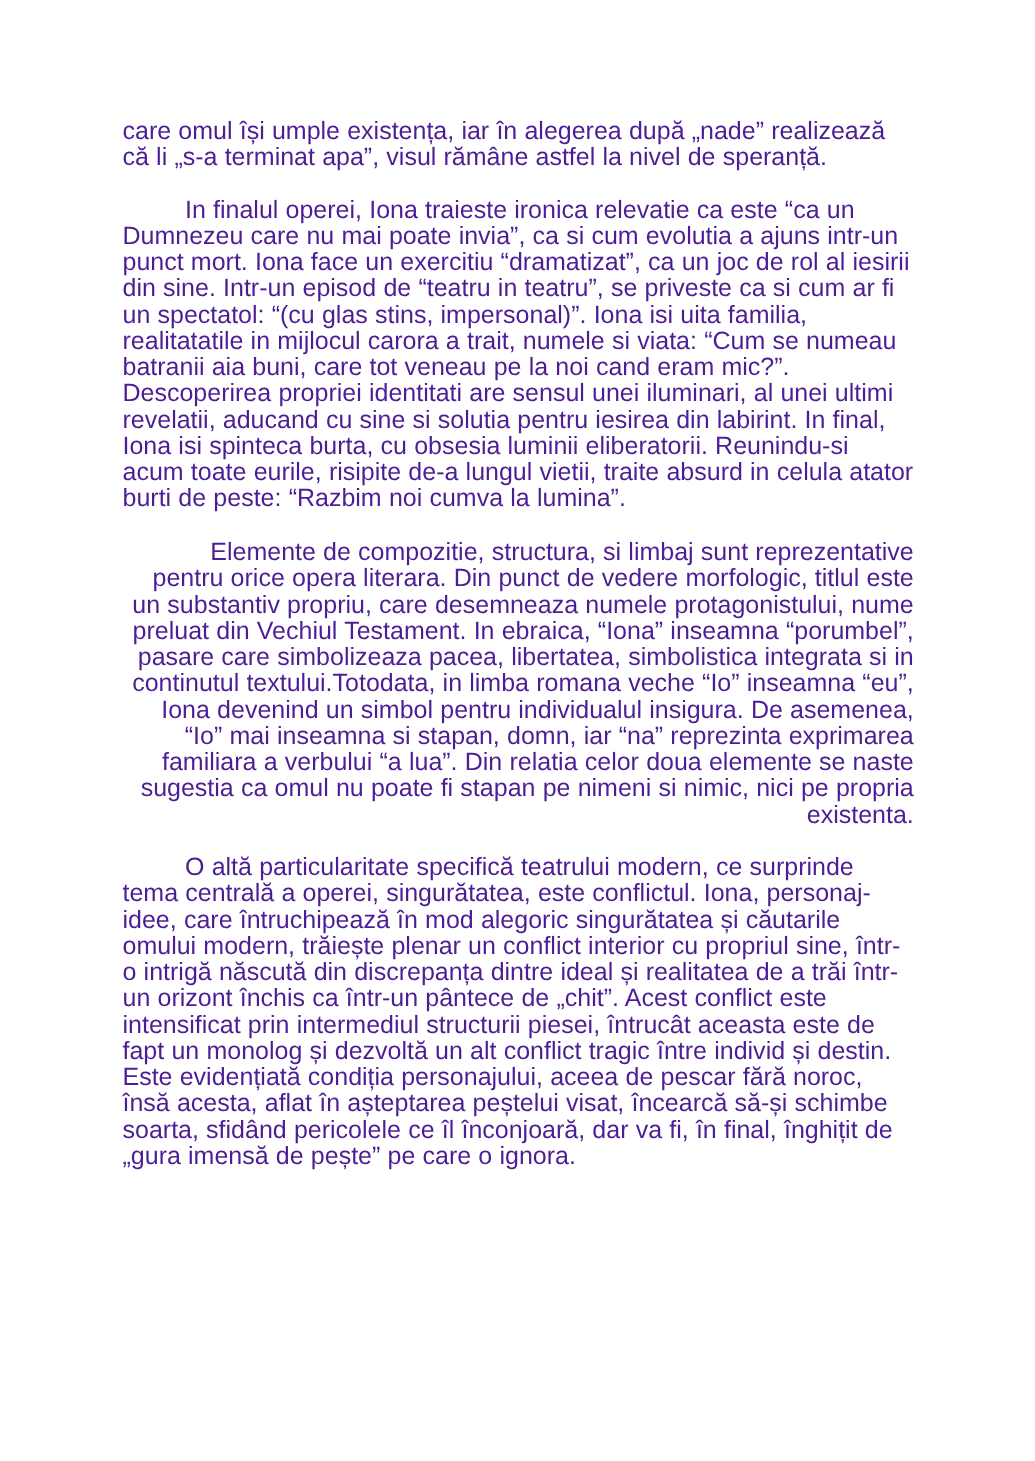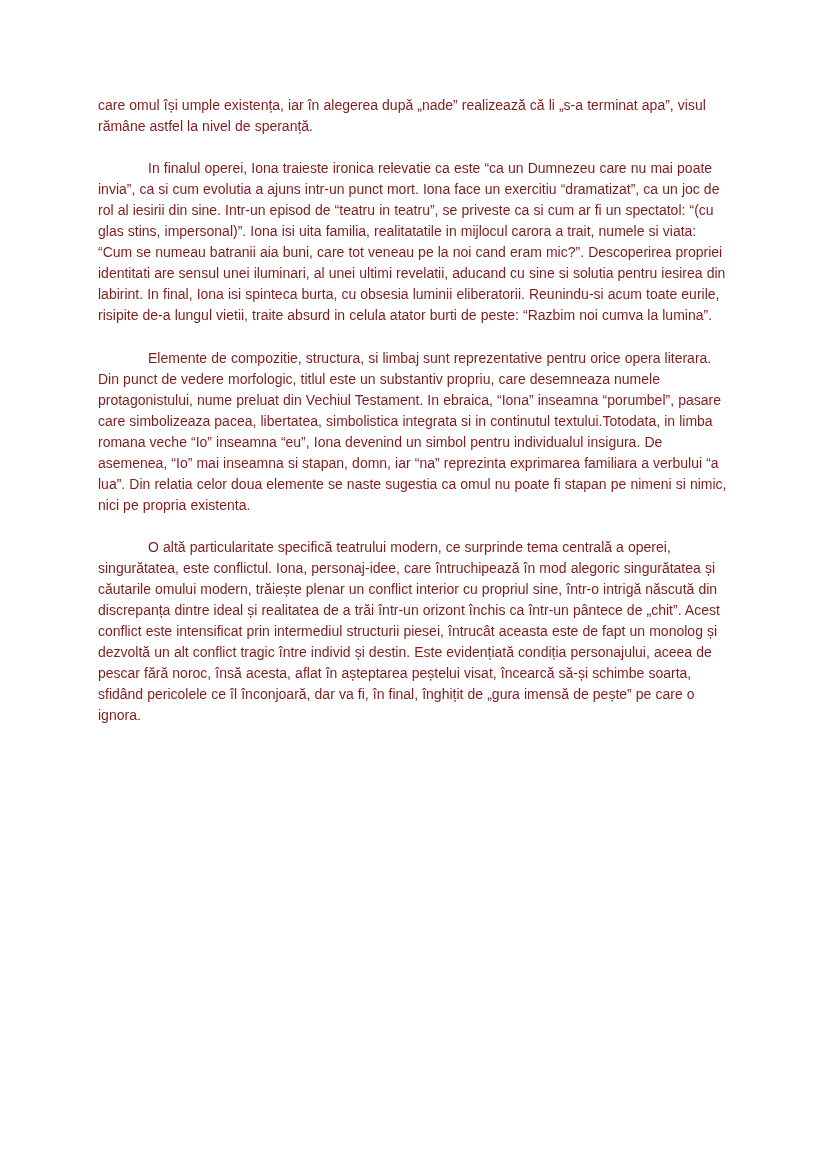--- a/index.html
+++ b/index.html
@@ -11,31 +11,32 @@
     width: 828px;
     height: 1169px;
     box-sizing: border-box;
     background: #ffffff;
     padding: 95px 97px 40px 98px;
     overflow: hidden;
   }
   .para {
     margin: 0 0 21px 0;
     font-family: "Liberation Sans", sans-serif;
-    font-size: 14px;
+    font-size: 20px;
     line-height: 21px;
-    color: #7f1d1d;
+    color: #4c1d95;
     text-align: left;
     word-spacing: 0.2px;
   }
   .para.indent {
     text-indent: 50px;
   }
   .para.extra-gap {
     margin-top: 22px;
+    text-align: right;
   }
 </style>
 </head>
 <body>
 
 <div class="page">
   <p class="para">care omul își umple existența, iar în alegerea după „nade” realizează că li „s-a terminat apa”, visul rămâne astfel la nivel de speranță.</p>
 
   <p class="para indent">In finalul operei, Iona traieste ironica relevatie ca este “ca un Dumnezeu care nu mai poate invia”, ca si cum evolutia a ajuns intr-un punct mort. Iona face un exercitiu “dramatizat”, ca un joc de rol al iesirii din sine. Intr-un episod de “teatru in teatru”, se priveste ca si cum ar fi un spectatol: “(cu glas stins, impersonal)”. Iona isi uita familia, realitatatile in mijlocul carora a trait, numele si viata: “Cum se numeau batranii aia buni, care tot veneau pe la noi cand eram mic?”. Descoperirea propriei identitati are sensul unei iluminari, al unei ultimi revelatii, aducand cu sine si solutia pentru iesirea din labirint. In final, Iona isi spinteca burta, cu obsesia luminii eliberatorii. Reunindu-si acum toate eurile, risipite de-a lungul vietii, traite absurd in celula atator burti de peste: “Razbim noi cumva la lumina”.</p>
 

